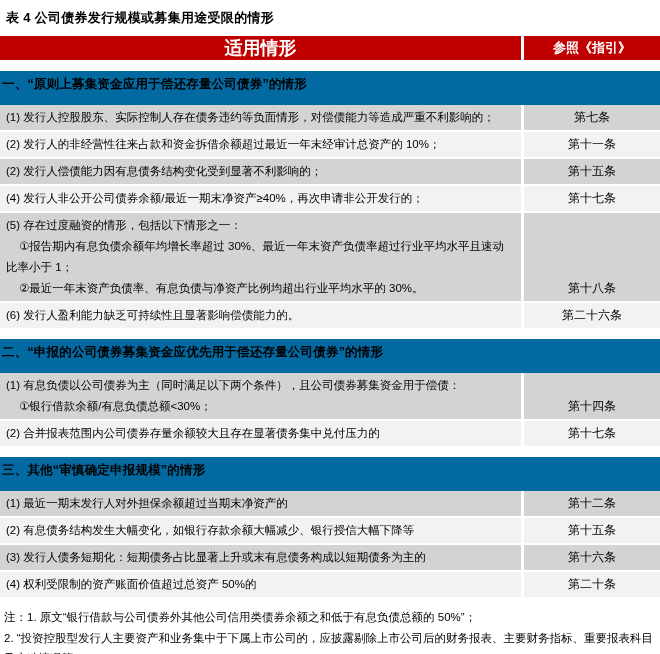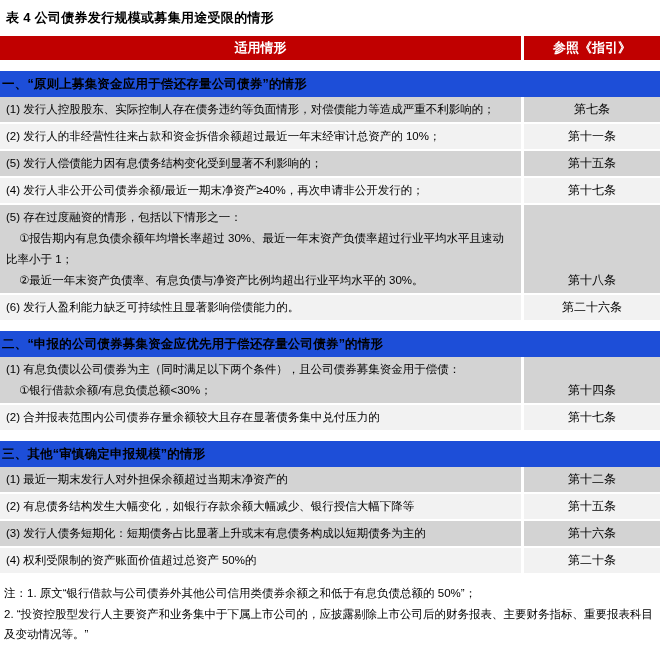--- a/index.html
+++ b/index.html
@@ -10,30 +10,30 @@
     -webkit-font-smoothing:antialiased;
   }
   .title {
     font-weight:bold; font-size:13px; color:#000;
     padding:9px 16px 9px 6px; letter-spacing:0.3px;
   }
   .tbl { width:660px; }
   .hdr { display:flex; height:24px; margin-bottom:2px; }
   .hdr .c1 {
     width:521px; background:var(--red); color:#fff; font-weight:bold;
-    display:flex; align-items:center; justify-content:center; font-size:13px;font-family:Liberation Serif, serif;
+    display:flex; align-items:center; justify-content:center; font-size:18px;font-family:Liberation Serif, serif;
   }
   .hdr .c2 {
     flex:1; background:var(--red); color:#fff; font-weight:bold;
     display:flex; align-items:center; justify-content:center; font-size:13px;
   }
   .gap { width:3px; background:#fff; flex:none; }
   .sec {
-    background:#1d4ed8; font-weight:bold; font-size:12.5px;
-    padding:5px 2px 4px 2px; letter-spacing:0.2px;margin-top:11px;
+    background:#0369a1; font-weight:bold; font-size:12.5px;
+    padding:5px 2px 12px 2px; letter-spacing:0.2px;margin-top:11px;
   }
   .row { display:flex; margin-bottom:2px; }
   .row.dark { --bg:#d3d3d3; }
   .row.light { --bg:#f2f2f2; }
   .row .left {
     width:521px; box-sizing:border-box; background:var(--bg);
     padding:2px 8px 2px 6px; line-height:21px;
     display:flex; flex-direction:column; justify-content:center;
     min-height:21px;
   }
@@ -73,21 +73,21 @@
   <div class="row light">
     <div class="left">
       <div>(2) 发行人的非经营性往来占款和资金拆借余额超过最近一年末经审计总资产的 10%；</div>
     </div>
     <div class="gap"></div>
     <div class="ref">第十一条</div>
   </div>
 
   <div class="row dark">
     <div class="left">
-      <div>(5) 发行人偿债能力因有息债务结构变化受到显著不利影响的；</div>
+      <div>(2) 发行人偿债能力因有息债务结构变化受到显著不利影响的；</div>
     </div>
     <div class="gap"></div>
     <div class="ref">第十五条</div>
   </div>
 
   <div class="row light">
     <div class="left">
       <div>(4) 发行人非公开公司债券余额/最近一期末净资产≥40%，再次申请非公开发行的；</div>
     </div>
     <div class="gap"></div>

